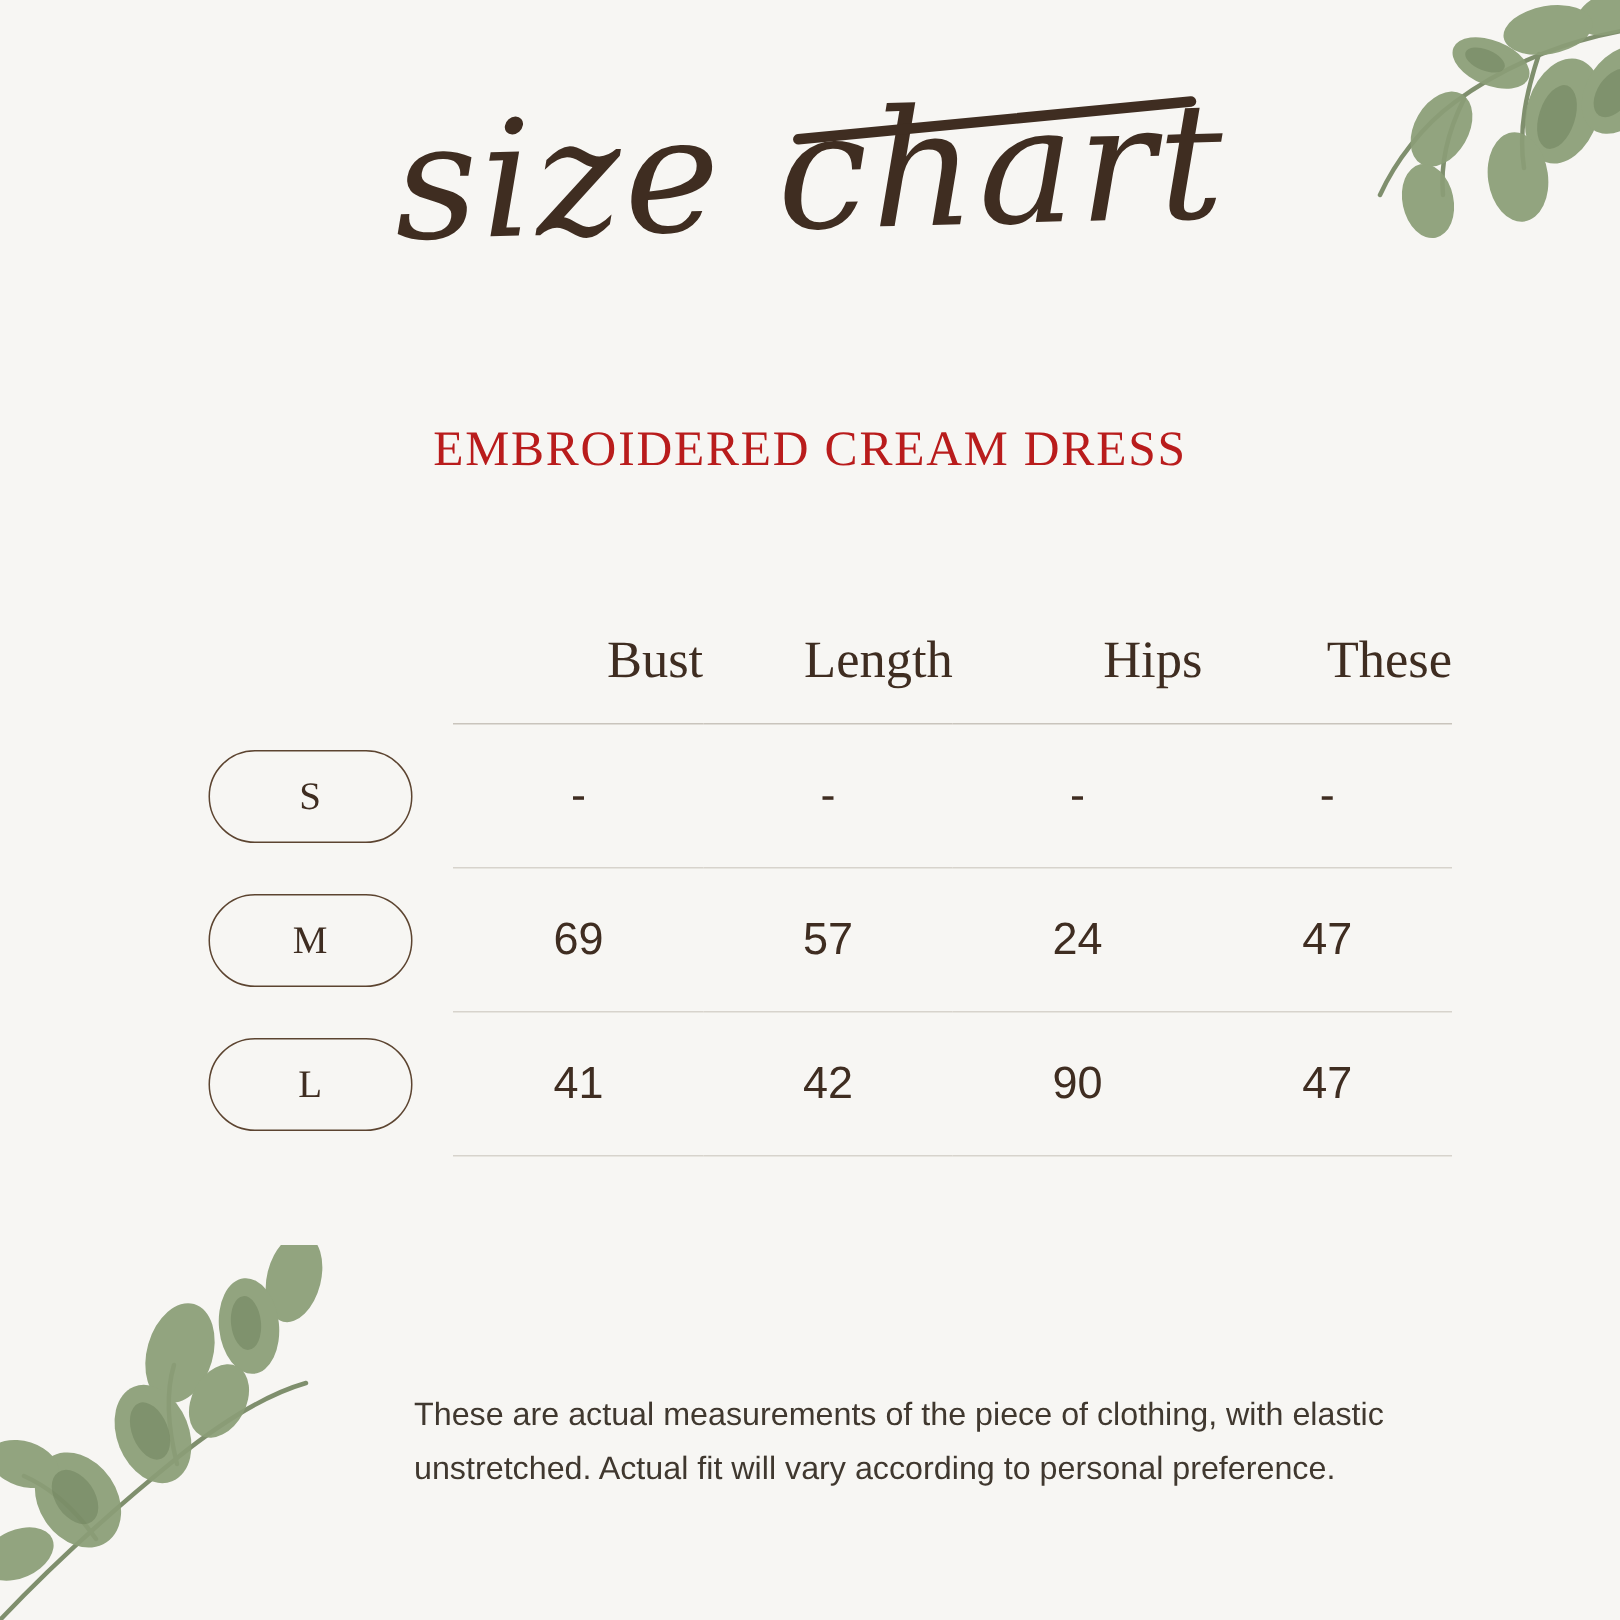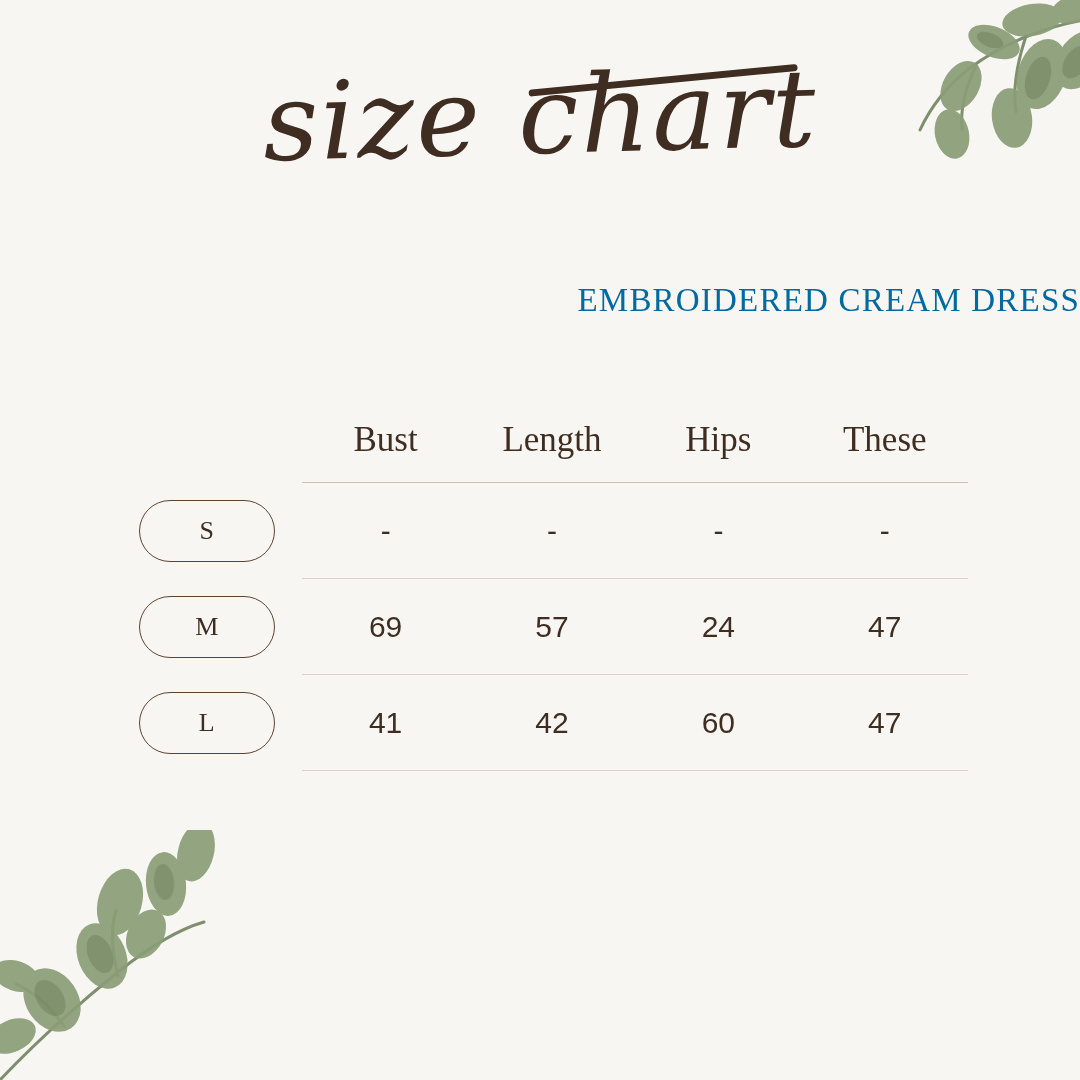--- a/index.html
+++ b/index.html
@@ -72,25 +72,25 @@
     background: #3f2d21;
     border-radius: 4px;
     transform: rotate(-4deg);
   }
 
   .subtitle {
     position: absolute;
     top: 282px;
     left: 0;
     width: 1080px;
-    text-align: right;
+    text-align: center;
     font-family: "Liberation Serif", serif;
     font-size: 33px;
     letter-spacing: 1.2px;
-    color: #0369a1;
+    color: #b91c1c;
   }
 
   
   .chart {
     position: absolute;
     top: 420px;
     left: 112px;
     width: 856px;
   }
 
@@ -101,21 +101,21 @@
   }
   table.size-table col.c-size   { width: 190px; }
   table.size-table col.c-data   { width: 166px; }
 
   table.size-table thead th {
     font-family: "Liberation Serif", serif;
     font-weight: 400;
     font-size: 35px;
     color: #3f2d21;
     padding-bottom: 22px;
-    text-align: center;
+    text-align: right;
   }
   table.size-table thead th.size-head { border: none; }
 
   table.size-table tbody td {
     text-align: center;
     font-family: "Liberation Sans", sans-serif;
     font-size: 30px;
     color: #3f2d21;
     height: 96px;
     border-bottom: 1px solid #d7d3cc;
@@ -247,21 +247,22 @@
           <td>57</td>
           <td>24</td>
           <td>47</td>
         </tr>
         <tr>
           <td class="size-cell">
             <span class="pill">L</span>
           </td>
           <td>41</td>
           <td>42</td>
-          <td>60</td>
+          <td>90</td>
           <td>47</td>
         </tr>
       </tbody>
     </table>
   </div>
 
+  <div class="note">These are actual measurements of the piece of clothing, with elastic unstretched. Actual fit will vary according to personal preference.</div>
 
 </div>
 
 </body></html>

